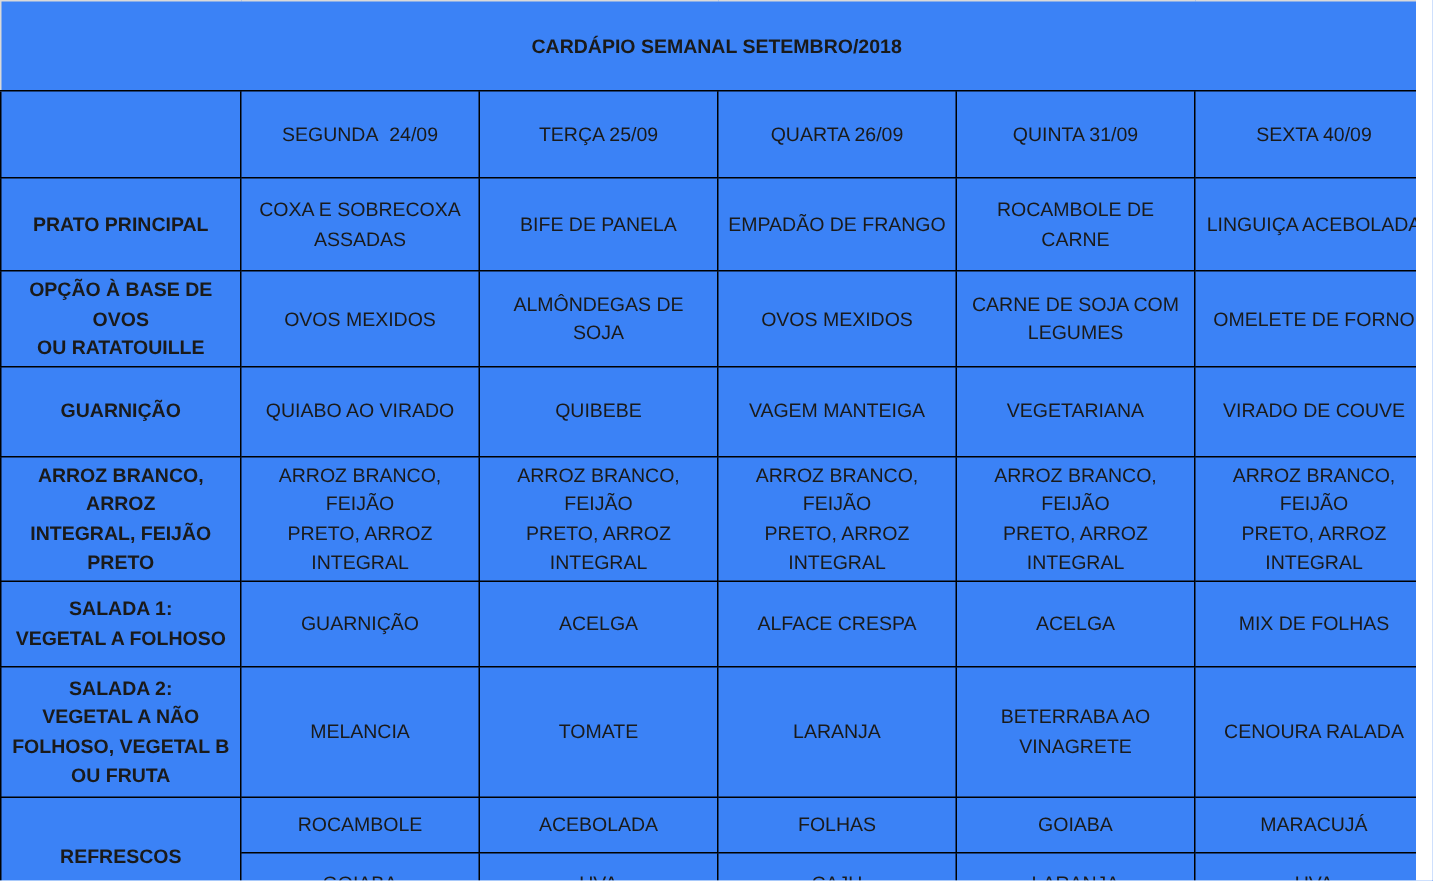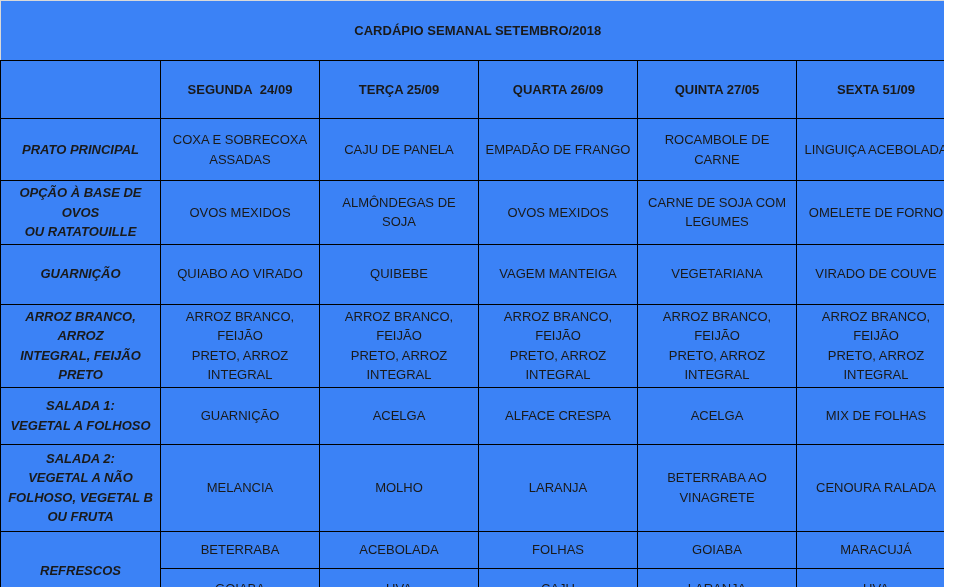--- a/index.html
+++ b/index.html
@@ -40,23 +40,23 @@
   
   tr.title-row td{
     border-top:1px solid #d9d9d9;
     border-left:1px solid #d9d9d9;
     border-right:2px solid #000000;
     font-weight:bold;
     font-size:13px;
     height:60px;
   }
   
-  tr.header-row td{ font-weight:bold; height:58px; }
+  tr.header-row td{ font-weight:normal; height:58px; }
 
-  td.label{ font-weight:bold;font-style:italic; }
+  td.label{ font-weight:bold; }
 
   tr.r1 td{ height:62px; }
   tr.r2 td{ height:60px; }
   tr.r3 td{ height:60px; }
   tr.r4 td{ height:62px; }
   tr.r5 td{ height:57px; }
   tr.r6 td{ height:87px; }
   tr.r7a td{ height:37px; }
   tr.r7b td{ height:43px; }
 </style>
@@ -77,29 +77,29 @@
     <tbody>
         <tr class="title-row">
       <td colspan="6">CARDÁPIO SEMANAL SETEMBRO/2018</td>
     </tr>
 
     <tr class="header-row">
       <td class="first"></td>
       <td>SEGUNDA&nbsp; 24/09</td>
       <td>TERÇA 25/09</td>
       <td>QUARTA 26/09</td>
-      <td>QUINTA 27/05</td>
-      <td class="last">SEXTA 51/09</td>
+      <td>QUINTA 31/09</td>
+      <td class="last">SEXTA 40/09</td>
     </tr>
 
     <tr class="r1">
       <td class="label first">PRATO PRINCIPAL</td>
       <td>COXA E SOBRECOXA
 ASSADAS</td>
-      <td>CAJU DE PANELA</td>
+      <td>BIFE DE PANELA</td>
       <td>EMPADÃO DE FRANGO</td>
       <td>ROCAMBOLE DE CARNE</td>
       <td class="last">LINGUIÇA ACEBOLADA</td>
     </tr>
 
     <tr class="r2">
       <td class="label first">OPÇÃO À BASE DE OVOS
 OU RATATOUILLE</td>
       <td>OVOS MEXIDOS</td>
       <td>ALMÔNDEGAS DE SOJA</td>
@@ -142,30 +142,30 @@
       <td>ACELGA</td>
       <td class="last">MIX DE FOLHAS</td>
     </tr>
 
     <tr class="r6">
       <td class="label first">SALADA 2:
 VEGETAL A NÃO
 FOLHOSO, VEGETAL B
 OU FRUTA</td>
       <td>MELANCIA</td>
-      <td>MOLHO</td>
+      <td>TOMATE</td>
       <td>LARANJA</td>
       <td>BETERRABA AO
 VINAGRETE</td>
       <td class="last">CENOURA RALADA</td>
     </tr>
 
     <tr class="r7a">
       <td class="label first" rowspan="2">REFRESCOS</td>
-      <td>BETERRABA</td>
+      <td>ROCAMBOLE</td>
       <td>ACEBOLADA</td>
       <td>FOLHAS</td>
       <td>GOIABA</td>
       <td class="last">MARACUJÁ</td>
     </tr>
 
     <tr class="r7b bottom">
       <td>GOIABA</td>
       <td>UVA</td>
       <td>CAJU</td>

